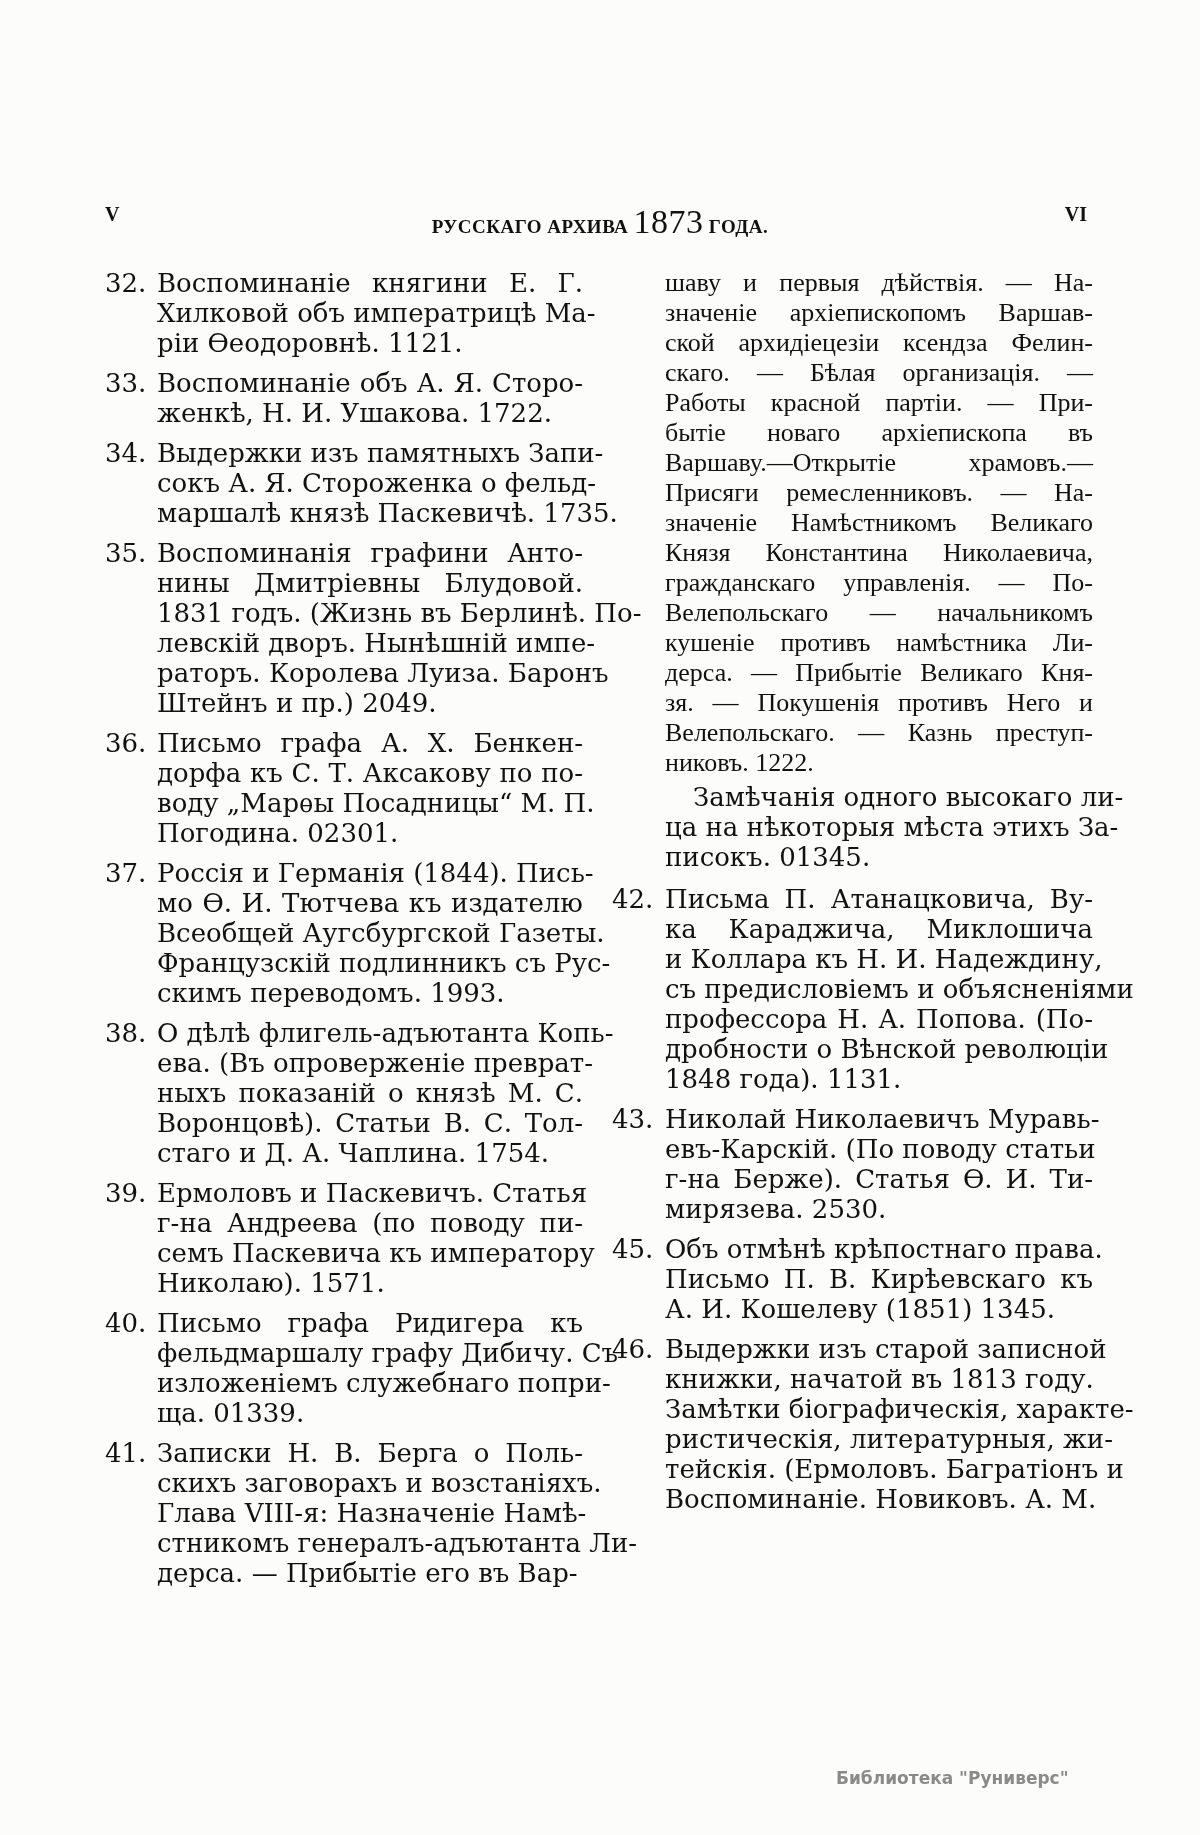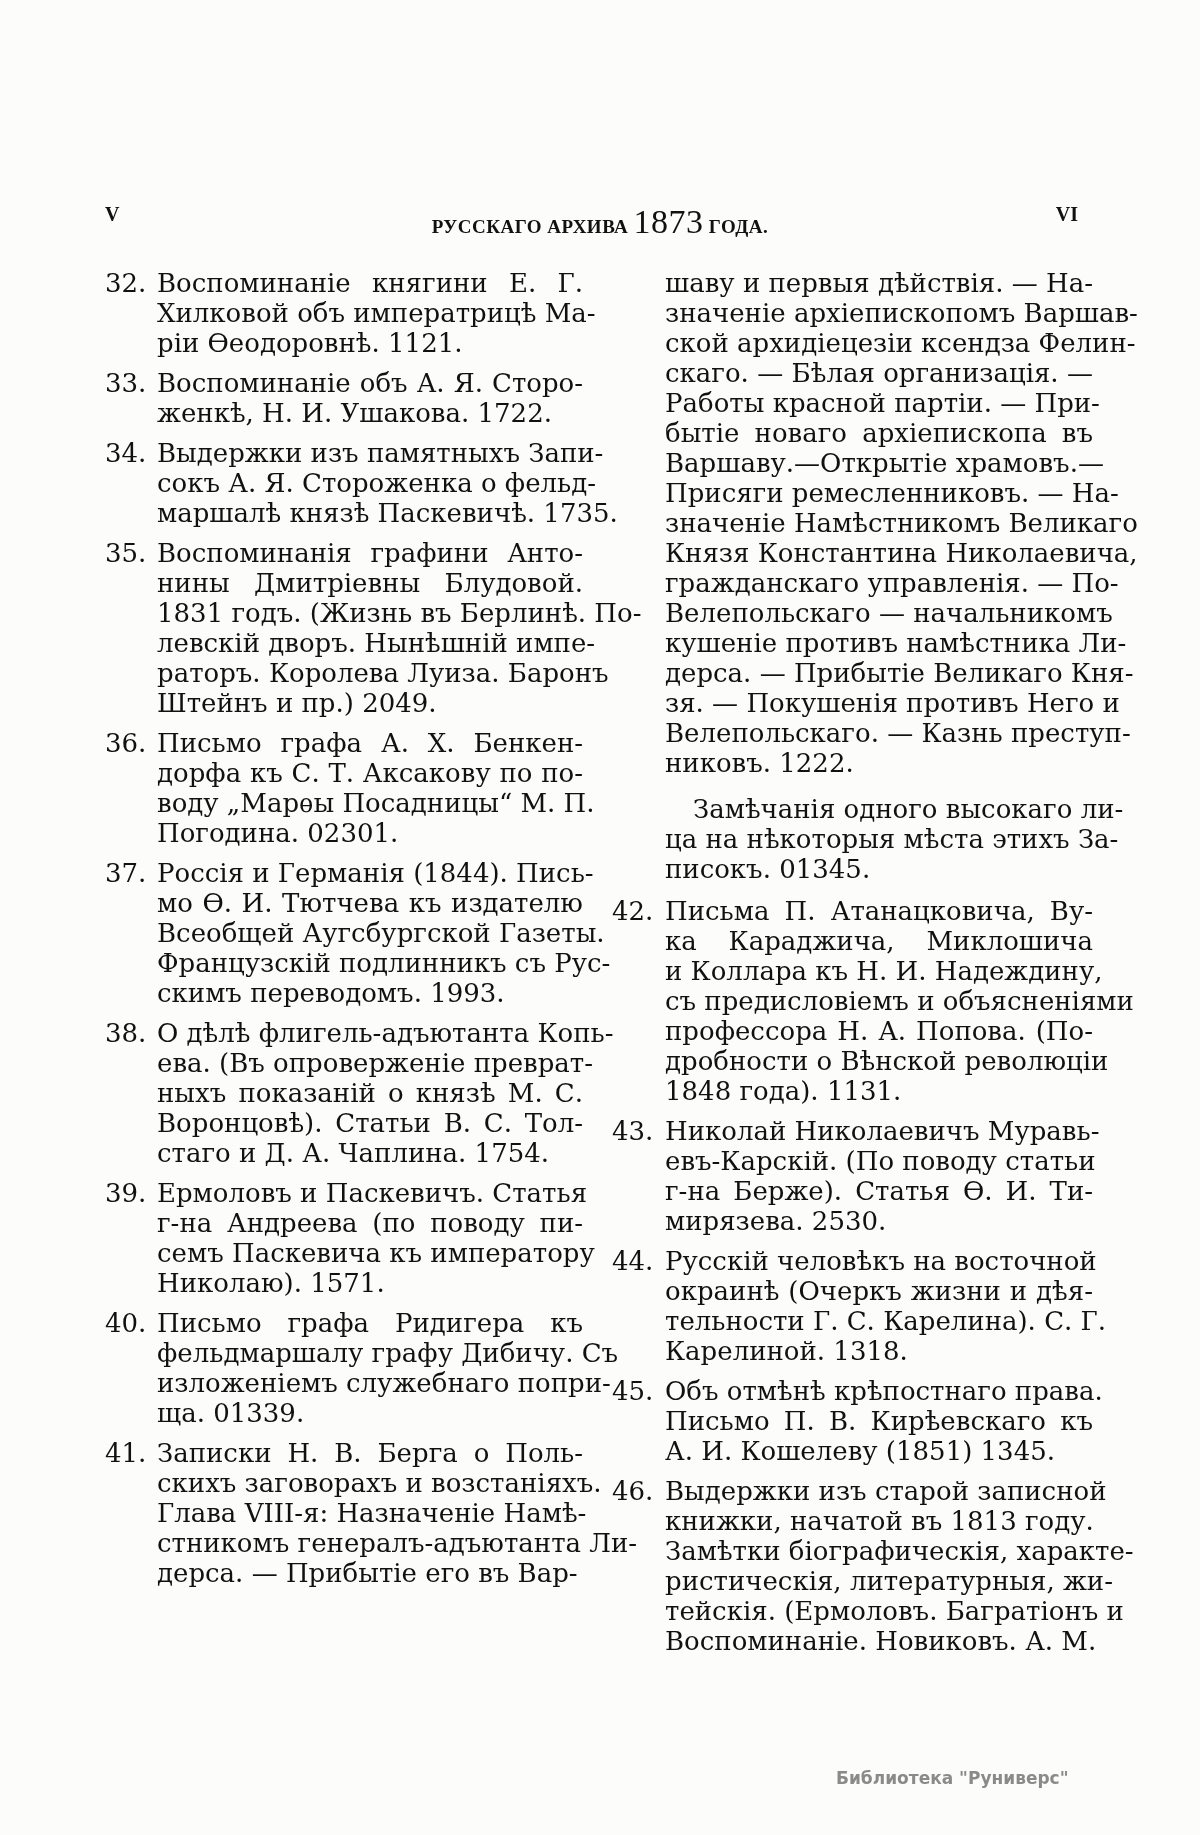--- a/index.html
+++ b/index.html
@@ -4,34 +4,34 @@
 <style>
   html, body { margin: 0; padding: 0; }
   body {
     width: 1200px; height: 1835px; background: #fcfdfb; position: relative;
     font-family: "DejaVu Serif", "Liberation Serif", serif; color: #111;
     overflow: hidden;
   }
   .page-header { position: absolute; top: 203px; left: 105px; width: 990px; height: 30px; }
   .hdr-left, .hdr-right { position: absolute; top: 0; font-weight: bold; font-size: 20px; font-family: "Liberation Serif", serif; }
   .hdr-left { left: 0; }
-  .hdr-right { right: 17px; text-align: center; }
+  .hdr-right { right: 8px; text-align: center; }
   .hdr-title { position: absolute; left: 0; right: 0; text-align: center; font-size: 19px; letter-spacing: 0.5px; font-family: "Liberation Serif", serif; font-weight: bold; }
   .hdr-title .year { font-size: 34px; font-weight: normal; }
 
   .column { position: absolute; top: 268px; font-size: 26px; line-height: 30px; }
   .col-left { left: 105px; width: 478px; }
   .col-right { left: 612px; width: 481px; }
 
   .entry { position: relative; padding-left: 52px; margin-bottom: 10px; }
   .entry .num { position: absolute; left: 0; top: 0; }
   .entry .line { display: block; white-space: nowrap; text-align: justify; text-align-last: justify; }
   .entry .line.last { text-align-last: left; }
   .col-right .entry { padding-left: 53px; }
-  .cont { padding-left: 53px; margin-bottom: 16px; }
+  .cont { padding-left: 53px; margin-bottom: 4px; font-family: Liberation Serif, serif; }
   .cont .line { display:block; white-space: nowrap; text-align: justify; text-align-last: justify; }
   .cont .line.last { text-align-last: left; }
   .note { padding-left: 53px; margin-bottom: 12px; }
   .note .line { display:block; white-space: nowrap; text-align: justify; text-align-last: justify; }
   .note .line.first { padding-left: 28px; }
   .note .line.last { text-align-last: left; }
 
   .watermark {
     position: absolute; left: 836px; top: 1768px; font-family: "DejaVu Sans", sans-serif;
     font-weight: bold; font-size: 17px; color: #8a8a8a;
@@ -157,27 +157,20 @@
         <span class="line last">1848 года). 1131.</span>
       </div>
       <div class="entry">
         <span class="num">43.</span>
         <span class="line">Николай Николаевичъ Муравь-</span>
         <span class="line">евъ-Карскій. (По поводу статьи</span>
         <span class="line">г-на Берже). Статья Ѳ. И. Ти-</span>
         <span class="line last">мирязева. 2530.</span>
       </div>
       <div class="entry">
-        <span class="num">44.</span>
-        <span class="line">Русскій человѣкъ на восточной</span>
-        <span class="line">окраинѣ (Очеркъ жизни и дѣя-</span>
-        <span class="line">тельности Г. С. Карелина). С. Г.</span>
-        <span class="line last">Карелиной. 1318.</span>
-      </div>
-      <div class="entry">
         <span class="num">45.</span>
         <span class="line">Объ отмѣнѣ крѣпостнаго права.</span>
         <span class="line">Письмо П. В. Кирѣевскаго къ</span>
         <span class="line last">А. И. Кошелеву (1851) 1345.</span>
       </div>
       <div class="entry">
         <span class="num">46.</span>
         <span class="line">Выдержки изъ старой записной</span>
         <span class="line">книжки, начатой въ 1813 году.</span>
         <span class="line">Замѣтки біографическія, характе-</span>

